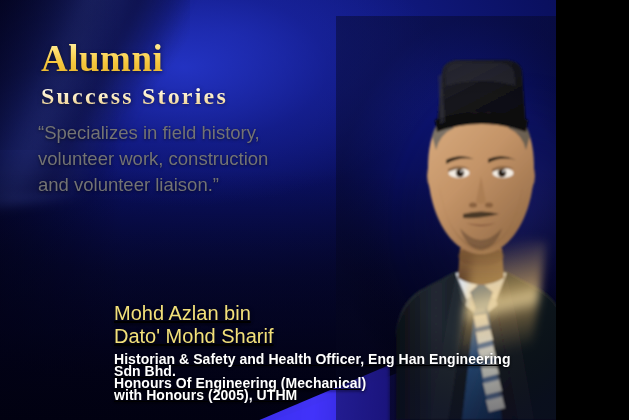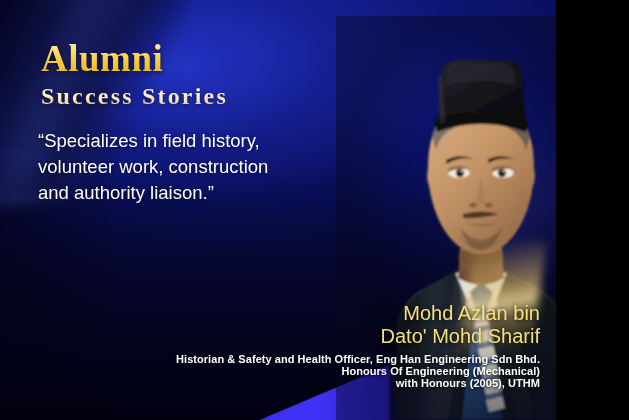--- a/index.html
+++ b/index.html
@@ -125,50 +125,51 @@
     margin-top:7px;
     display:block;
     background:linear-gradient(180deg,#ffffff 0%,#fdf3d2 40%,#f3dca6 75%,#e8cb8d 100%);
     -webkit-background-clip:text;background-clip:text;
     color:transparent;
     -webkit-text-fill-color:transparent;
     filter:drop-shadow(0 1px 2px rgba(0,0,0,.5));
   }
 
   .quote{
-    position:absolute;left:38px;top:128px;
+    position:absolute;left:38px;top:120px;
     width:320px;
-    color:#ffffff;
+    color:#737373;
     font-size:18.5px;
     line-height:26px;
     font-weight:400;
     text-shadow:0 1px 3px rgba(0,0,0,.55);
   }
   .quote span{display:block;white-space:nowrap;}
 
   .person{
     position:absolute;
-    right:16px;top:302px;
-    text-align:right;
+    right:22px;top:302px;
+    text-align:left;
     width:420px;
+    text-decoration:underline;
   }
   .person .nm{
     display:block;
     font-size:20px;
     line-height:23px;
     color:#f2e07a;
     font-weight:400;
     text-shadow:0 1px 4px rgba(0,0,0,.8);
   }
   .person .meta{
     margin-top:5px;
   }
   .person .meta span{
     display:block;
-    font-size:11px;
+    font-size:14px;
     line-height:12.1px;
     color:#ffffff;
     font-weight:700;
     letter-spacing:.05px;
     text-shadow:0 1px 3px rgba(0,0,0,.9);
   }
 </style>
 </head>
 <body>
 
@@ -331,21 +332,21 @@
   <div class="streak-gold"></div>
 
   <div class="heading">
     <span class="line1">Alumni</span>
     <span class="line2">Success Stories</span>
   </div>
 
   <div class="quote">
     <span>“Specializes in field history,</span>
     <span>volunteer work, construction</span>
-    <span>and authority liaison.”</span>
+    <span>and volunteer liaison.”</span>
   </div>
 
   <div class="person">
     <span class="nm">Mohd Azlan bin</span>
     <span class="nm">Dato' Mohd Sharif</span>
     <div class="meta">
       <span>Historian &amp; Safety and Health Officer, Eng Han Engineering Sdn Bhd.</span>
       <span>Honours Of Engineering (Mechanical)</span>
       <span>with Honours (2005), UTHM</span>
     </div>

